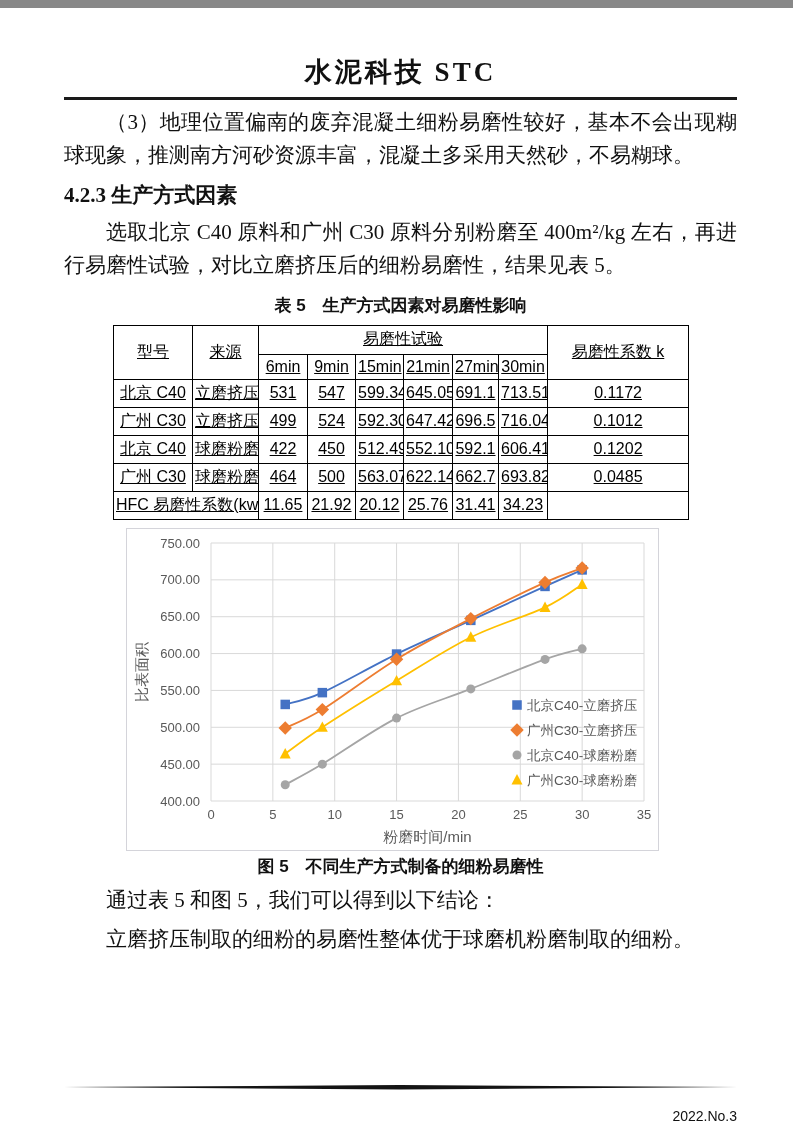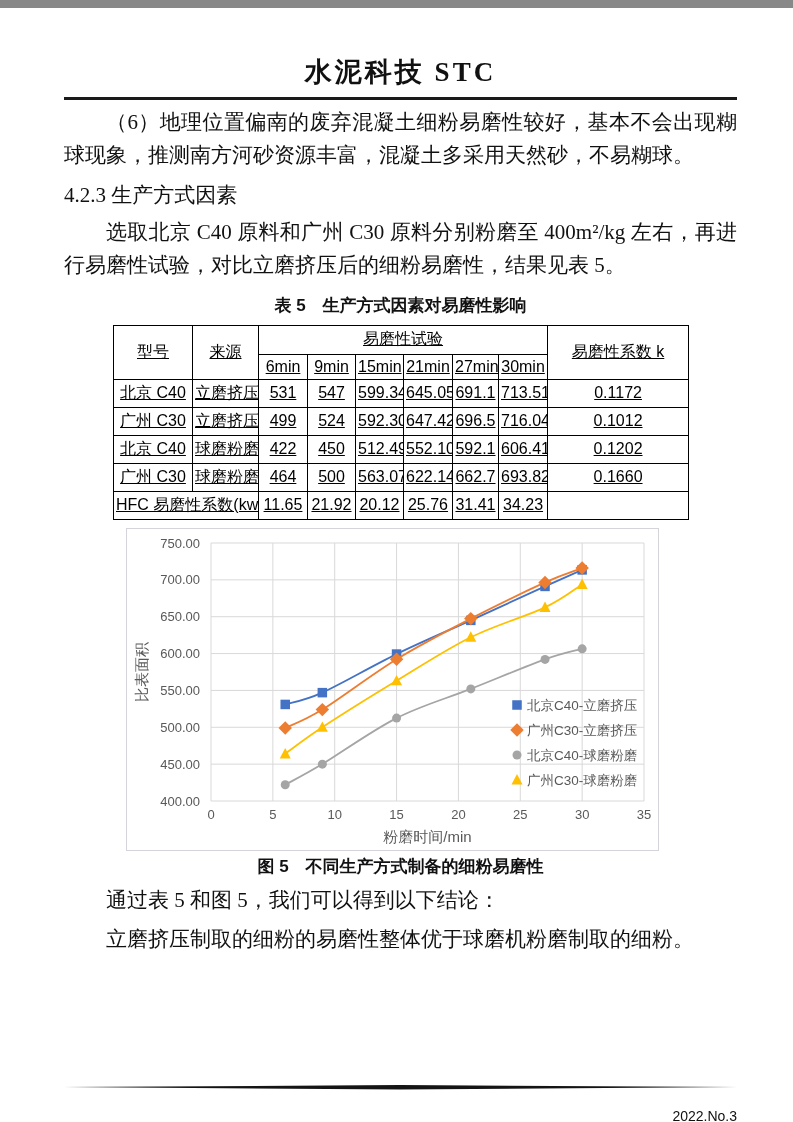--- a/index.html
+++ b/index.html
@@ -29,21 +29,21 @@
   .body-text { margin-top: 6px; }
   .para {
     font-size: 21px;
     line-height: 33px;
     text-align: justify;
     text-indent: 2em;
     margin-bottom: 6px;
   }
   .section-heading {
     font-size: 21px;
-    font-weight: normal;
+    font-weight: bold;
     line-height: 30px;
     margin: 8px 0 6px 0;
   }
   .table-caption, .figure-caption {
     text-align: center;
     font-size: 17px;
     font-weight: bold;
     font-family: "Liberation Sans", "DejaVu Sans", sans-serif;
     margin: 6px 0 8px 0;
   }
@@ -91,21 +91,21 @@
 </style>
 </head>
 <body>
 
 <div class="page">
 
   <div class="journal-title">水泥科技 STC</div>
   <div class="header-rule"></div>
 
   <div class="body-text">
-    <p class="para">（6）地理位置偏南的废弃混凝土细粉易磨性较好，基本不会出现糊球现象，推测南方河砂资源丰富，混凝土多采用天然砂，不易糊球。</p>
+    <p class="para">（3）地理位置偏南的废弃混凝土细粉易磨性较好，基本不会出现糊球现象，推测南方河砂资源丰富，混凝土多采用天然砂，不易糊球。</p>
     <div class="section-heading">4.2.3 生产方式因素</div>
     <p class="para">选取北京 C40 原料和广州 C30 原料分别粉磨至 400m²/kg 左右，再进行易磨性试验，对比立磨挤压后的细粉易磨性，结果见表 5。</p>
   </div>
 
   <div class="table-caption">表 5　生产方式因素对易磨性影响</div>
 
   <table class="data-table">
     <colgroup>
       <col style="width:79px">
         <col style="width:66px">
@@ -169,21 +169,21 @@
         </tr>
         <tr>
           <td>广州 C30</td>
           <td>球磨粉磨</td>
           <td>464</td>
           <td>500</td>
           <td>563.07</td>
           <td>622.14</td>
           <td>662.7</td>
           <td>693.82</td>
-          <td>0.1660</td>
+          <td>0.0485</td>
         </tr>
       </tbody>
     <tfoot>
       <tr>
         <td colspan="2">HFC 易磨性系数(kwh/t)</td>
         <td>11.65</td>
         <td>21.92</td>
         <td>20.12</td>
         <td>25.76</td>
         <td>31.41</td>

